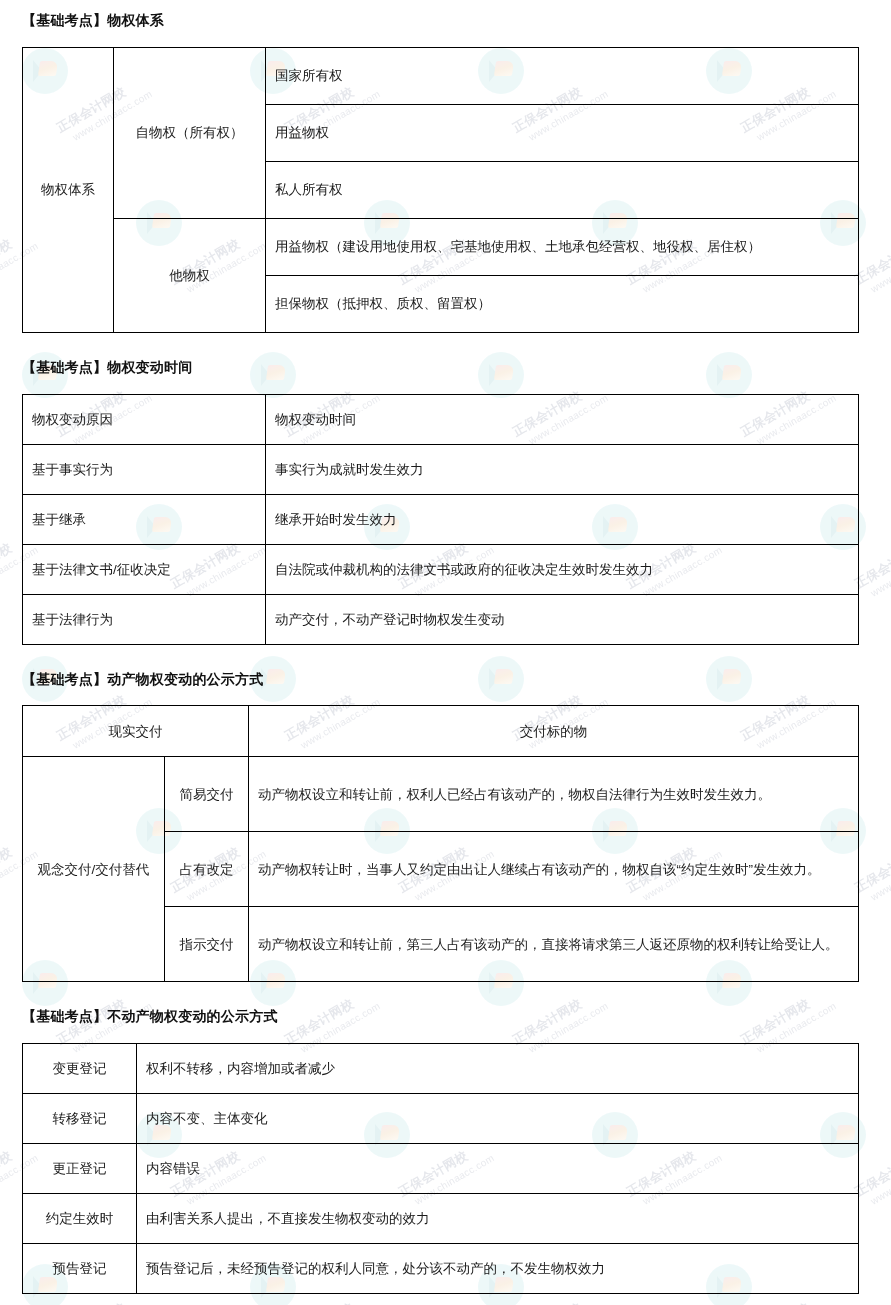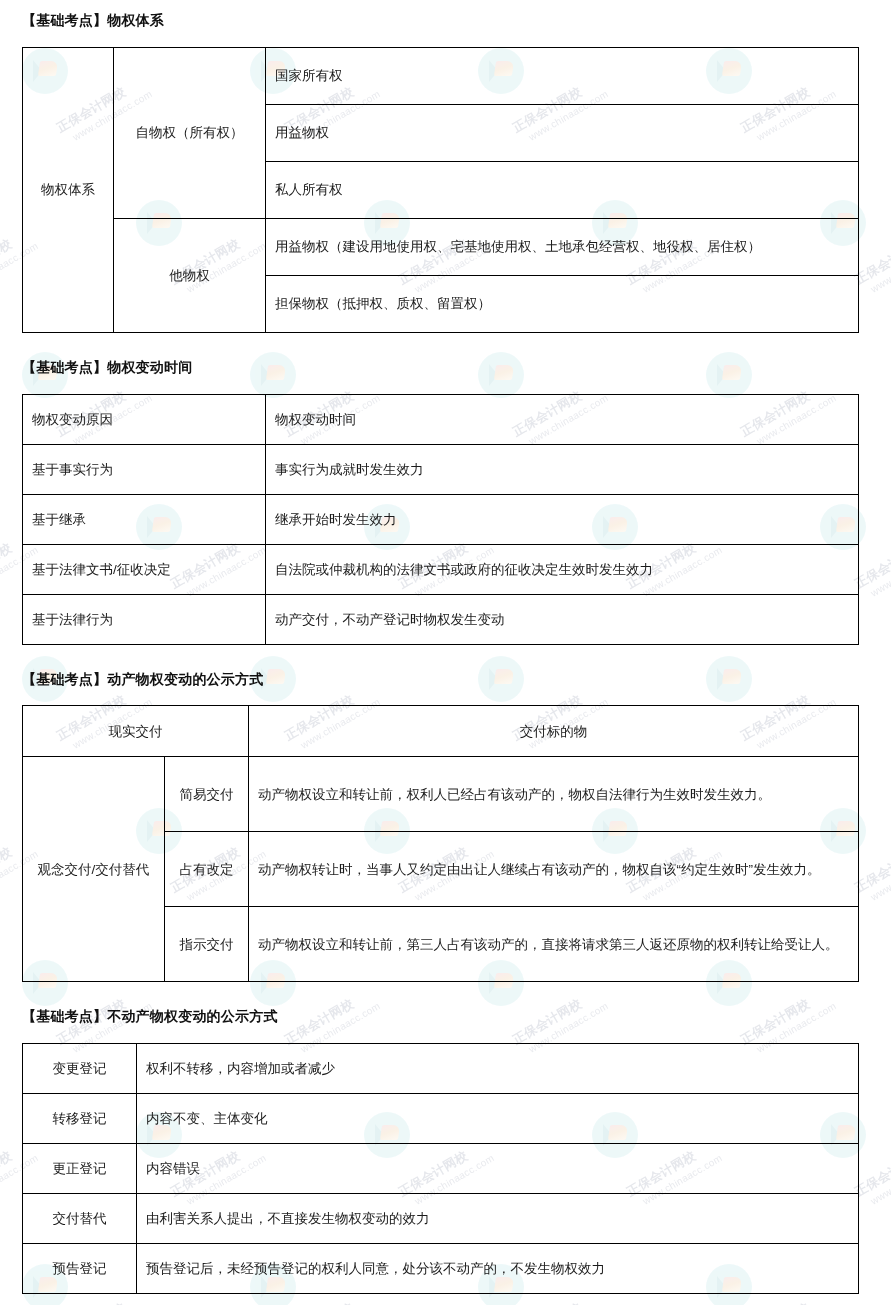--- a/index.html
+++ b/index.html
@@ -451,21 +451,21 @@
         </tr>
         <tr>
           <td class="ctr" style="height:37px">转移登记</td>
           <td class="lft">内容不变、主体变化</td>
         </tr>
         <tr>
           <td class="ctr" style="height:37px">更正登记</td>
           <td class="lft">内容错误</td>
         </tr>
         <tr>
-          <td class="ctr" style="height:37px">交付替代</td>
+          <td class="ctr" style="height:37px">约定生效时</td>
           <td class="lft">由利害关系人提出，不直接发生物权变动的效力</td>
         </tr>
         <tr>
           <td class="ctr" style="height:37px">预告登记</td>
           <td class="lft">预告登记后，未经预告登记的权利人同意，处分该不动产的，不发生物权效力</td>
         </tr>
       </tbody>
     </table>
   </div>
 

